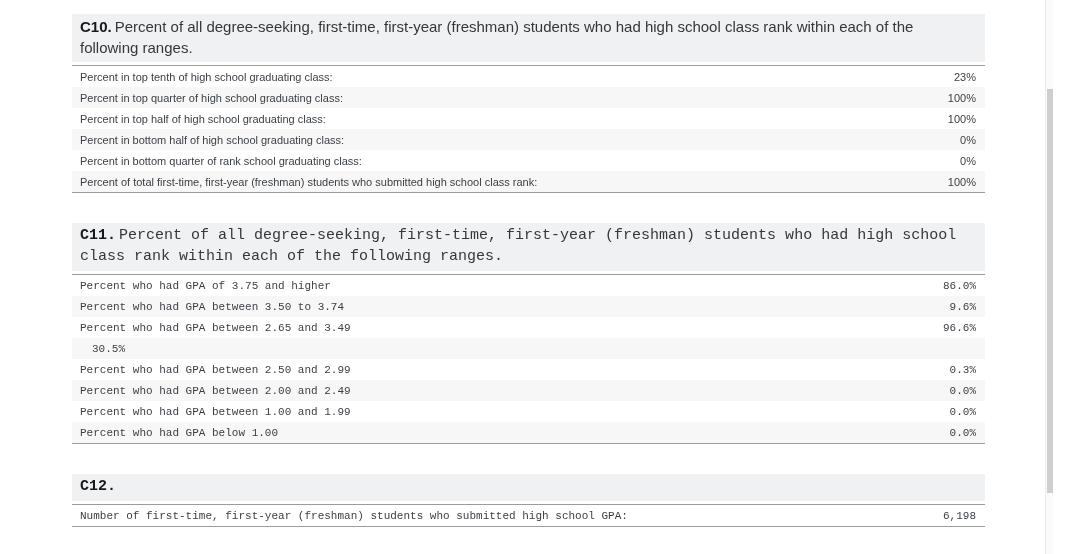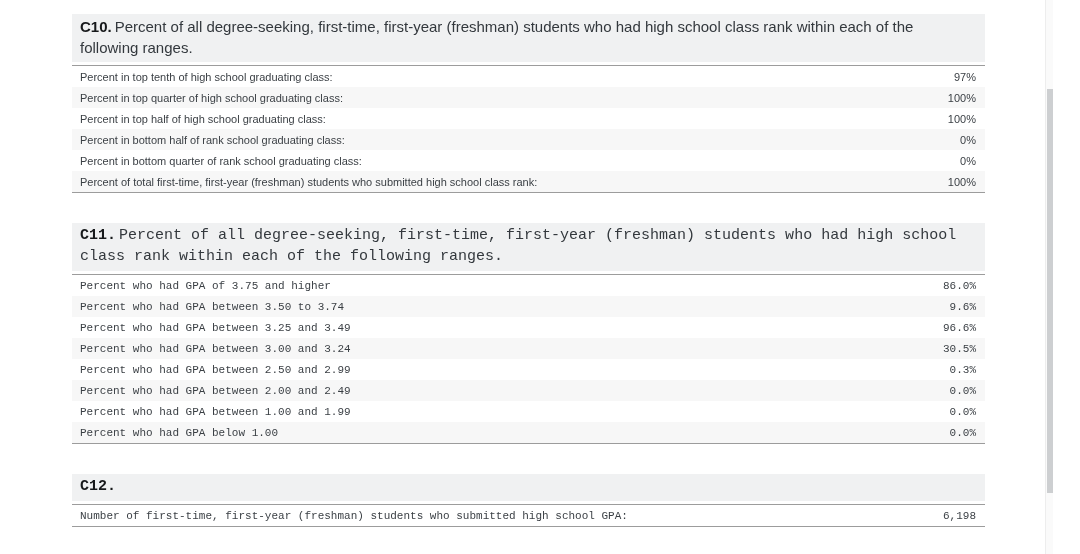--- a/index.html
+++ b/index.html
@@ -82,32 +82,32 @@
 <div id="screen">
   <div class="content">
 
     <section class="cds-section">
       <div class="section-header">
         <span class="section-label">C10.</span><span class="section-title">Percent of all degree-seeking, first-time, first-year (freshman) students who had high school class rank within each of the following ranges.</span>
       </div>
       <div class="data-table">
         <div class="table-row">
           <span class="row-label">Percent in top tenth of high school graduating class:</span>
-          <span class="row-value">97%</span>
+          <span class="row-value">23%</span>
         </div>
         <div class="table-row">
           <span class="row-label">Percent in top quarter of high school graduating class:</span>
           <span class="row-value">100%</span>
         </div>
         <div class="table-row">
           <span class="row-label">Percent in top half of high school graduating class:</span>
           <span class="row-value">100%</span>
         </div>
         <div class="table-row">
-          <span class="row-label">Percent in bottom half of rank school graduating class:</span>
+          <span class="row-label">Percent in bottom half of high school graduating class:</span>
           <span class="row-value">0%</span>
         </div>
         <div class="table-row">
           <span class="row-label">Percent in bottom quarter of rank school graduating class:</span>
           <span class="row-value">0%</span>
         </div>
         <div class="table-row">
           <span class="row-label">Percent of total first-time, first-year (freshman) students who submitted high school class rank:</span>
           <span class="row-value">100%</span>
         </div>
@@ -121,25 +121,24 @@
       <div class="data-table">
         <div class="table-row">
           <span class="row-label">Percent who had GPA of 3.75 and higher</span>
           <span class="row-value">86.0%</span>
         </div>
         <div class="table-row">
           <span class="row-label">Percent who had GPA between 3.50 to 3.74</span>
           <span class="row-value">9.6%</span>
         </div>
         <div class="table-row">
-          <span class="row-label">Percent who had GPA between 3.25 and 3.49</span>
+          <span class="row-label">Percent who had GPA between 2.65 and 3.49</span>
           <span class="row-value">96.6%</span>
         </div>
         <div class="table-row">
-          <span class="row-label">Percent who had GPA between 3.00 and 3.24</span>
           <span class="row-value">30.5%</span>
         </div>
         <div class="table-row">
           <span class="row-label">Percent who had GPA between 2.50 and 2.99</span>
           <span class="row-value">0.3%</span>
         </div>
         <div class="table-row">
           <span class="row-label">Percent who had GPA between 2.00 and 2.49</span>
           <span class="row-value">0.0%</span>
         </div>

